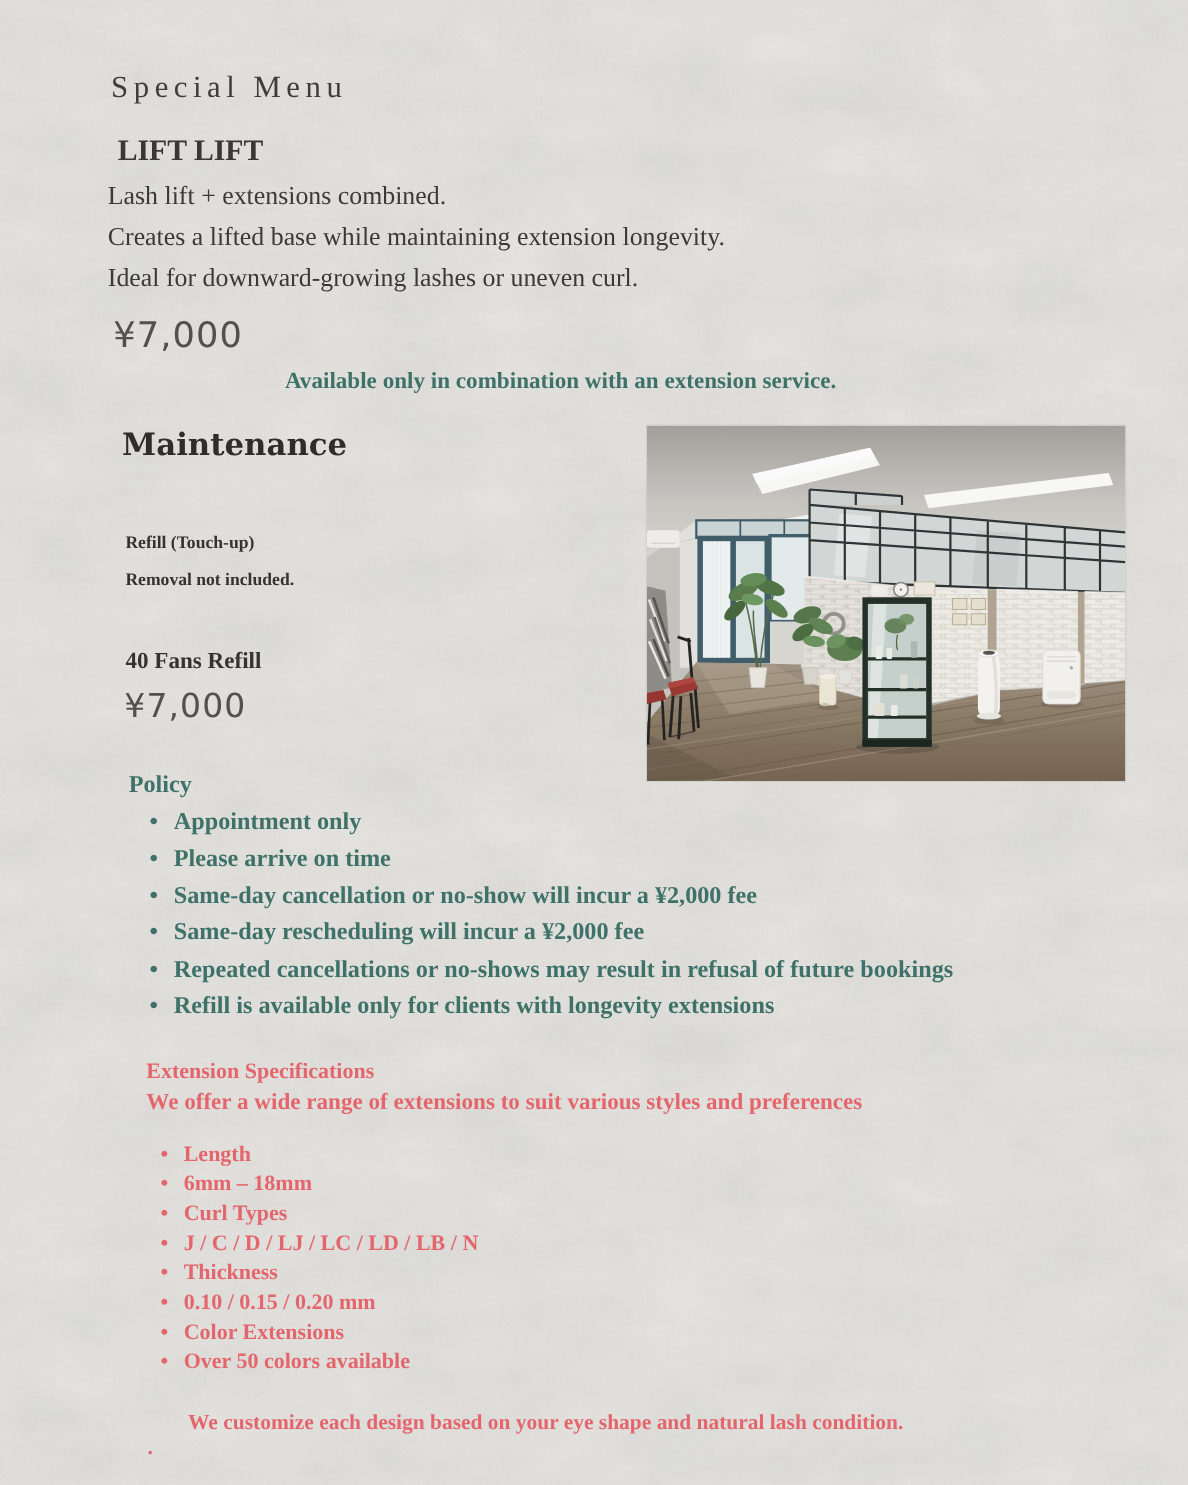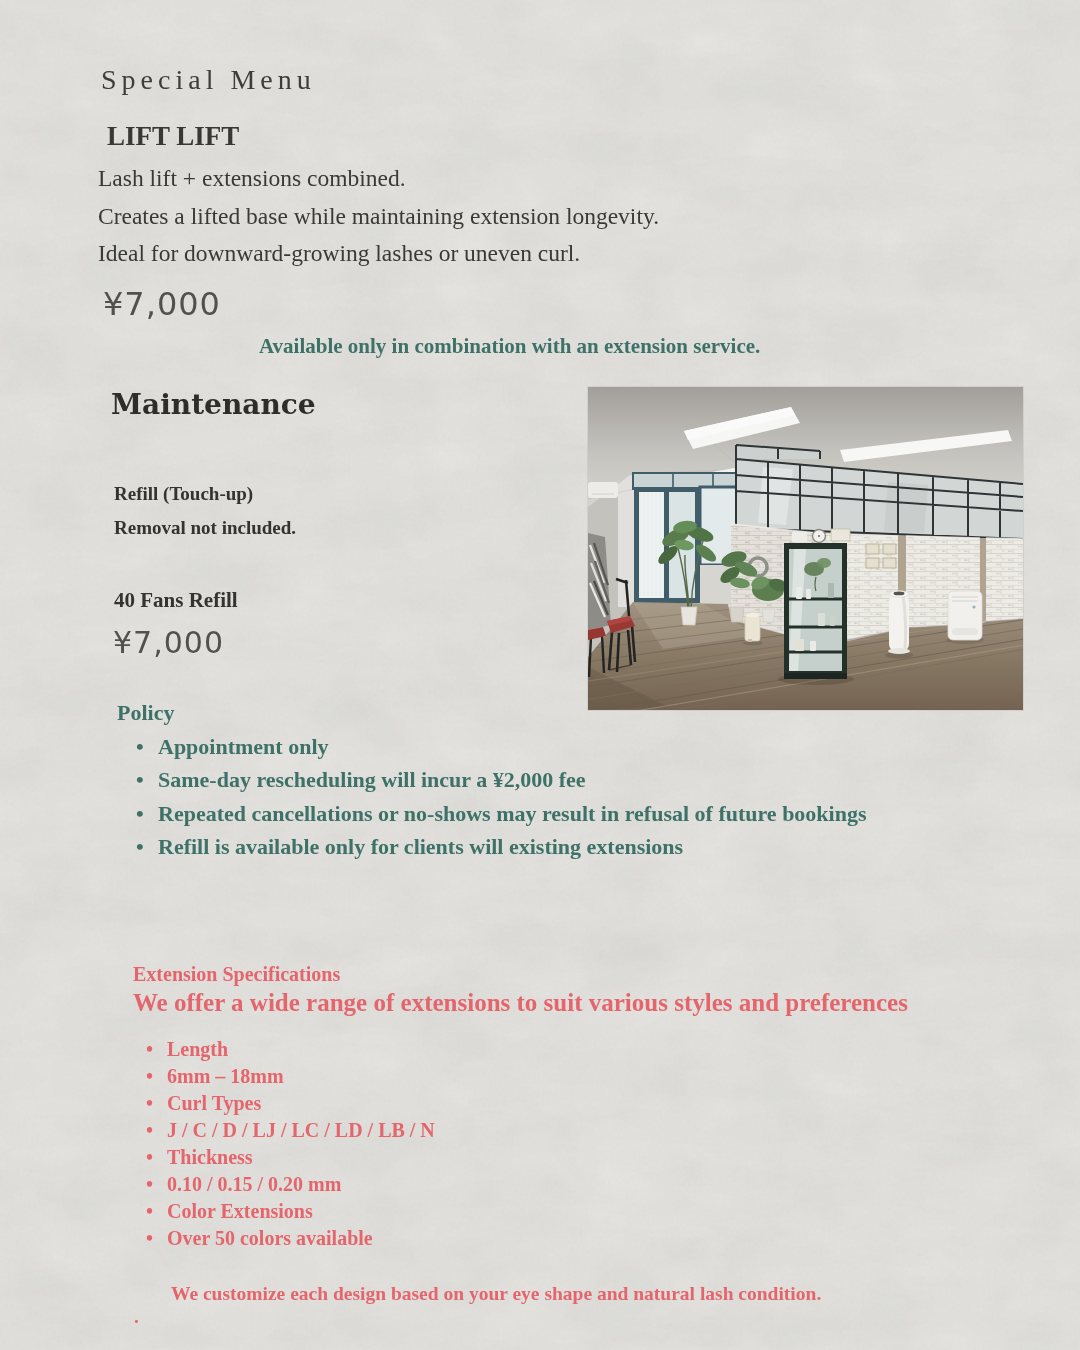--- a/index.html
+++ b/index.html
@@ -18,39 +18,39 @@
 
   
   .special-heading{left:101px;top:64px;font-size:28px;letter-spacing:5px;font-weight:400;color:#3e3d39;}
   .shine-title{left:107px;top:121px;font-size:27px;font-weight:700;color:#393835;}
   .special-desc{left:98px;top:160px;font-size:23.5px;line-height:37.5px;color:#3a3935;}
   .price-1{left:103px;top:285px;font-size:32px;letter-spacing:1px;color:#52514c;}
   .price-note{left:259px;top:292px;font-size:21px;font-weight:700;margin-top:42px;}
 
   
   .maint-heading{left:111px;top:388px;font-size:28px;font-weight:700;color:#2e2d29;}
-  .maint-desc{left:114px;top:477px;font-size:19px;font-weight:700;line-height:34.3px;color:#343330;}
+  .maint-desc{left:114px;top:477px;font-size:16px;font-weight:700;line-height:34.3px;color:#343330;}
   .maint-option{left:114px;top:588px;font-size:21px;font-weight:700;color:#343330;}
   .price-2{left:113px;top:625px;font-size:30px;letter-spacing:1px;color:#52514c;}
 
   
   .photo{position:absolute;left:588px;top:387px;width:435px;height:323px;outline:1px solid rgba(0,0,0,.06);}
   .photo svg{display:block;width:100%;height:100%;}
 
   
   .policy-heading{left:117px;top:700px;font-size:22px;font-weight:700;}
   ul.plist{position:absolute;list-style:none;margin:0;padding:0;}
   ul.plist li{position:relative;white-space:nowrap;}
   ul.plist li::before{content:"\2022";position:absolute;left:0;top:0;}
   .policy-list{left:136px;top:730px;font-size:22px;font-weight:700;line-height:33.4px;color:#3e7168;}
   .policy-list li{padding-left:22px;}
 
   
   .spec-heading{left:133px;top:963px;font-size:20px;font-weight:700;}
-  .spec-intro{left:133px;top:989px;font-size:25px;font-weight:700;}
+  .spec-intro{left:133px;top:989px;font-size:21px;font-weight:700;}
   .spec-list{left:146px;top:1036px;font-size:20px;font-weight:700;line-height:27px;color:#e5656c;}
   .spec-list li{padding-left:21px;}
   .spec-footer{left:135px;top:1283px;font-size:19.5px;font-weight:700;margin-left:36px;}
   .spec-period{left:134px;top:1306px;font-size:19.5px;font-weight:700;}
 </style>
 </head>
 <body>
 
 <div class="canvas">
 
@@ -299,23 +299,25 @@
         </g>
       <polygon points="0,243 15,240 18,249 0,253" fill="#993430"></polygon>
 
       <rect width="435" height="323" fill="#6a6a60" opacity="0.03"></rect>
     </svg>
   </div>
 
   <div class="t serif c-teal policy-heading">Policy</div>
   <ul class="plist serif policy-list">
     <li>Appointment only</li>
+    <li>Please arrive on time</li>
+    <li>Same-day cancellation or no-show will incur a ¥2,000 fee</li>
     <li>Same-day rescheduling will incur a ¥2,000 fee</li>
     <li>Repeated cancellations or no-shows may result in refusal of future bookings</li>
-    <li>Refill is available only for clients will existing extensions</li>
+    <li>Refill is available only for clients with longevity extensions</li>
   </ul>
 
   <div class="t serif c-pink spec-heading">Extension Specifications</div>
   <div class="t serif c-pink spec-intro">We offer a wide range of extensions to suit various styles and preferences</div>
   <ul class="plist serif spec-list">
     <li>Length</li>
     <li>6mm – 18mm</li>
     <li>Curl Types</li>
     <li>J / C / D / LJ / LC / LD / LB / N</li>
     <li>Thickness</li>

